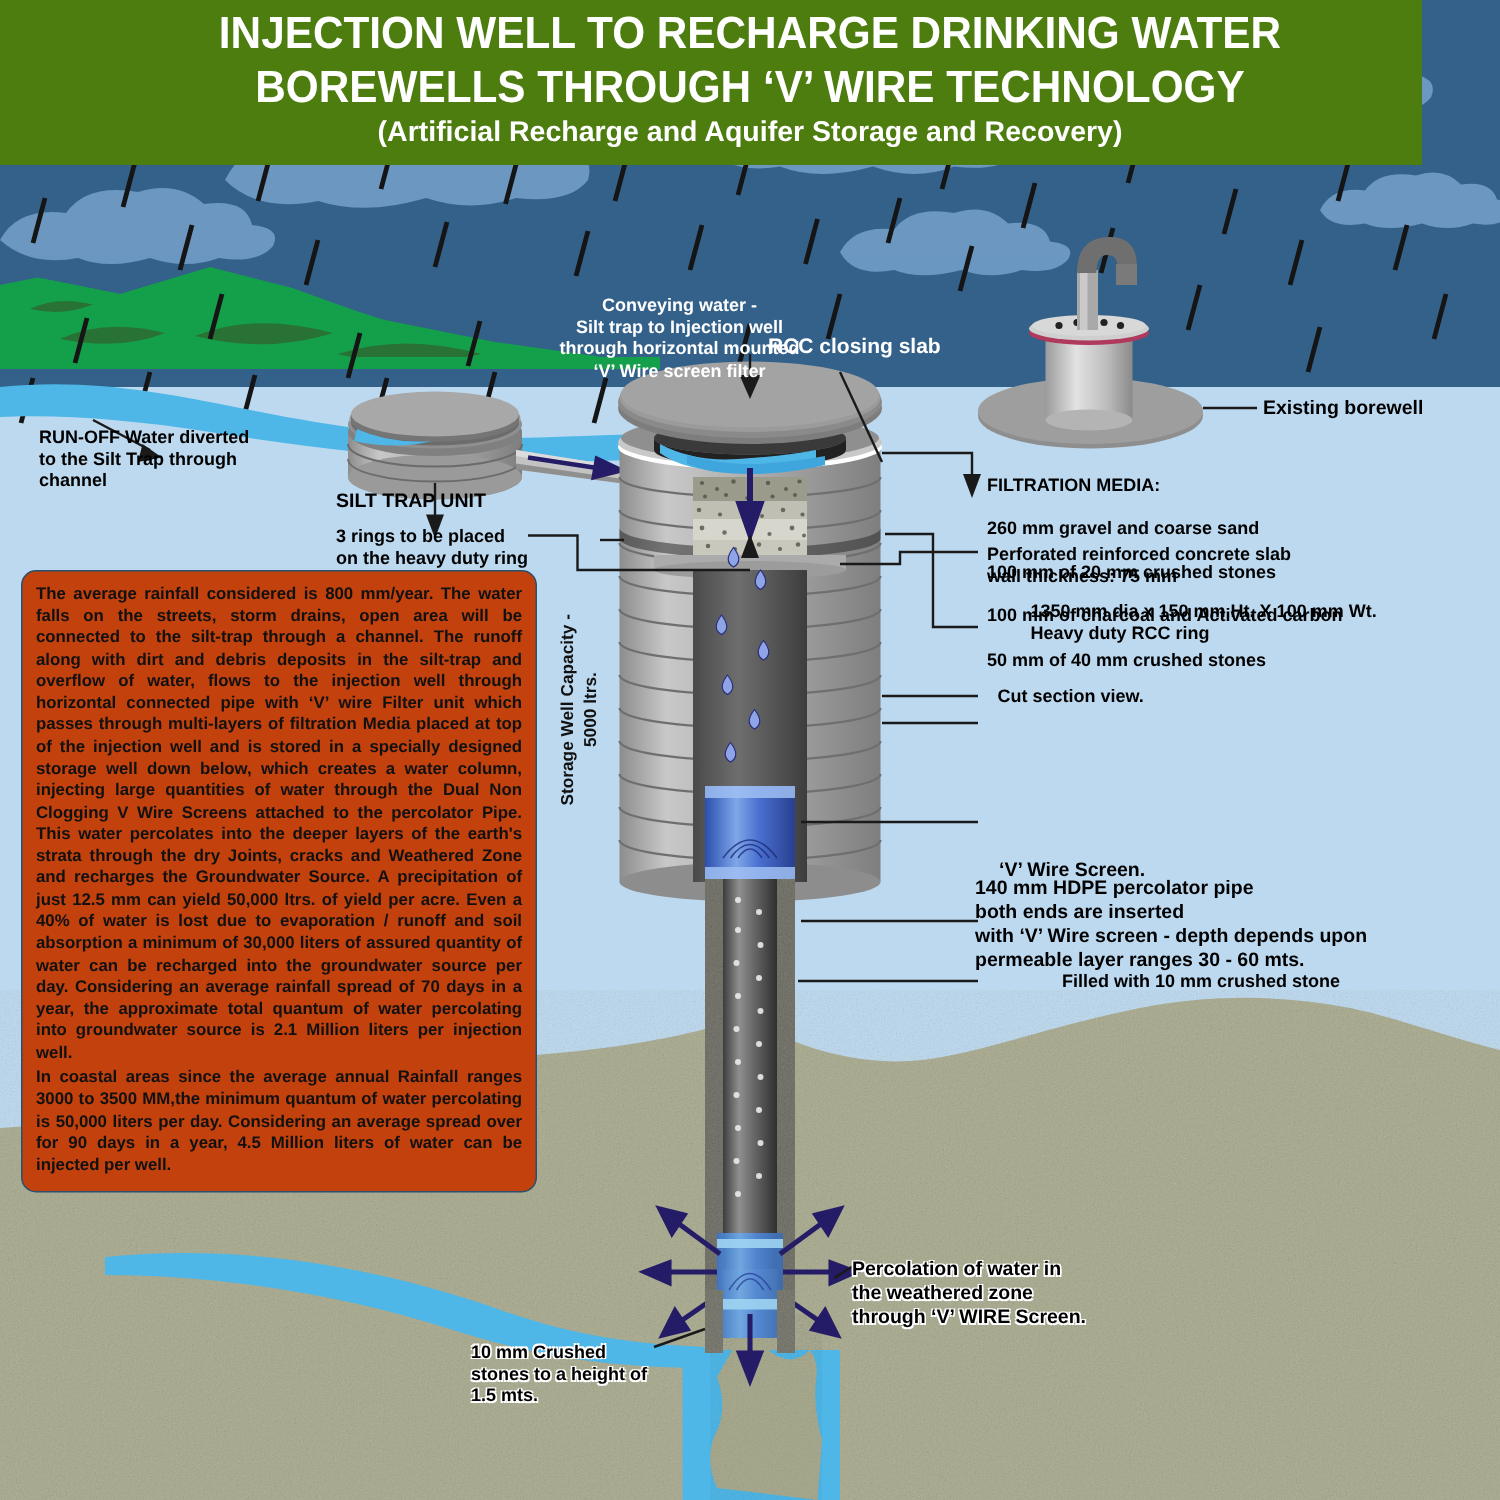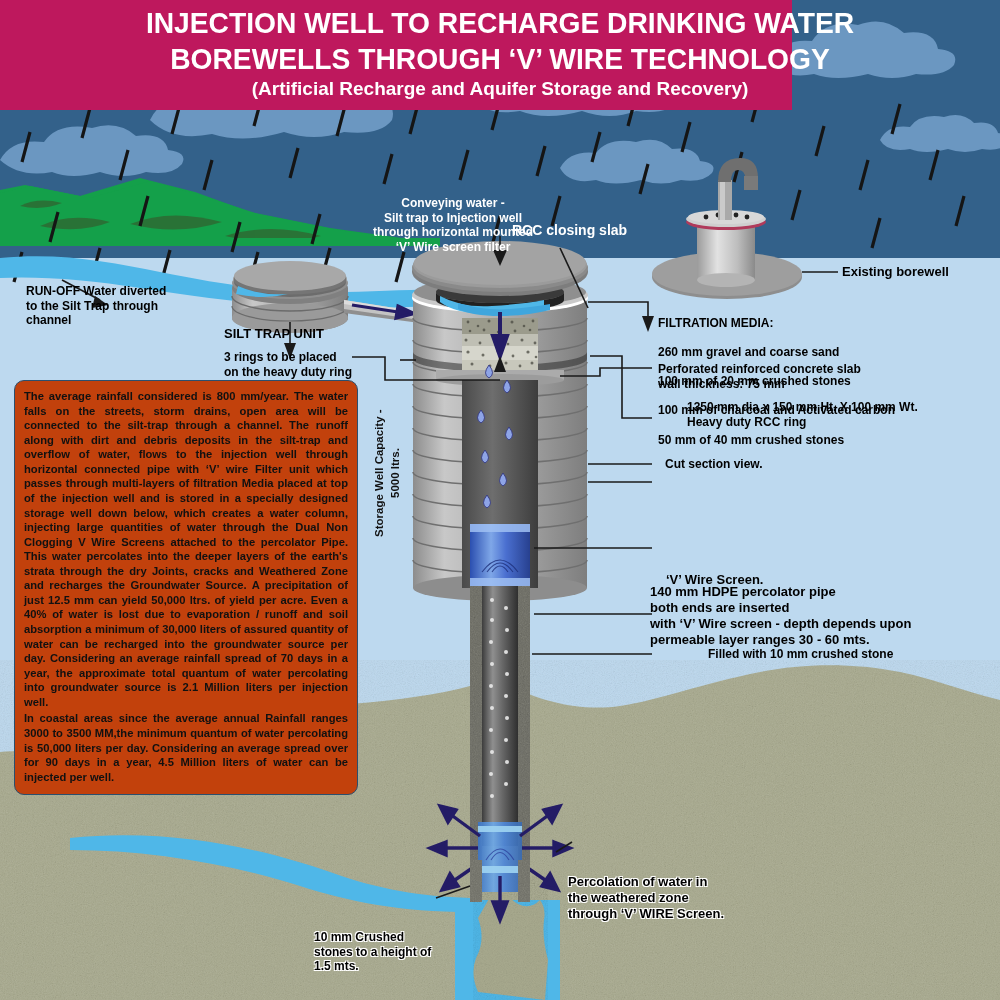--- a/index.html
+++ b/index.html
@@ -7,40 +7,40 @@
     position:relative;width:1000px;height:1000px;overflow:hidden;
     font-family:"Liberation Sans", sans-serif;
     background:#bdd9ef;
   }
   
   .layer{position:absolute;left:0;top:0;width:1000px;height:1000px;}
   svg.layer{pointer-events:none;}
 
   
   #titlebar{
-    position:absolute;left:0;top:0;width:792px;height:110px;
-    background:#be185d;z-index:5;
+    position:absolute;left:0;top:0;width:948px;height:110px;
+    background:#4d7c0f;z-index:5;
   }
   #title-l1,#title-l2{
     position:absolute;left:0;width:1000px;text-align:center;color:#fff;
     font-weight:bold;font-size:30px;letter-spacing:0px;
     font-family:"Liberation Sans Narrow","Liberation Sans",sans-serif;
     transform:scaleX(.94);
   }
   #title-l1{top:6px;}
   #title-l2{top:42px;}
   #title-sub{
     position:absolute;left:0;top:78px;width:1000px;text-align:center;color:#fff;
     font-weight:bold;font-size:19px;
   }
 
   
   .lbl{position:absolute;font-weight:bold;color:#000000;line-height:1.22;z-index:20;white-space:pre-line;}
   .lbl.white{color:#ffffff;}
-  .lbl.shadow{ text-shadow:1px 1px 0 #fff,-1px 1px 0 #fff,1px -1px 0 #fff,-1px -1px 0 #fff;margin-top:36px;}
+  .lbl.shadow{ text-shadow:1px 1px 0 #fff,-1px 1px 0 #fff,1px -1px 0 #fff,-1px -1px 0 #fff;}
   .s13{font-size:13px;}
   .s12{font-size:12px;}
   .s14{font-size:14px;}
 
   
   #desc{
     position:absolute;left:14px;top:380px;width:344px;
     background:#c2410c;border:1.5px solid #2b4f6e;border-radius:10px;
     padding:8px 9px 10px 9px;box-sizing:border-box;z-index:22;
     font-size:11.2px;line-height:1.30;color:#111;font-weight:bold;

